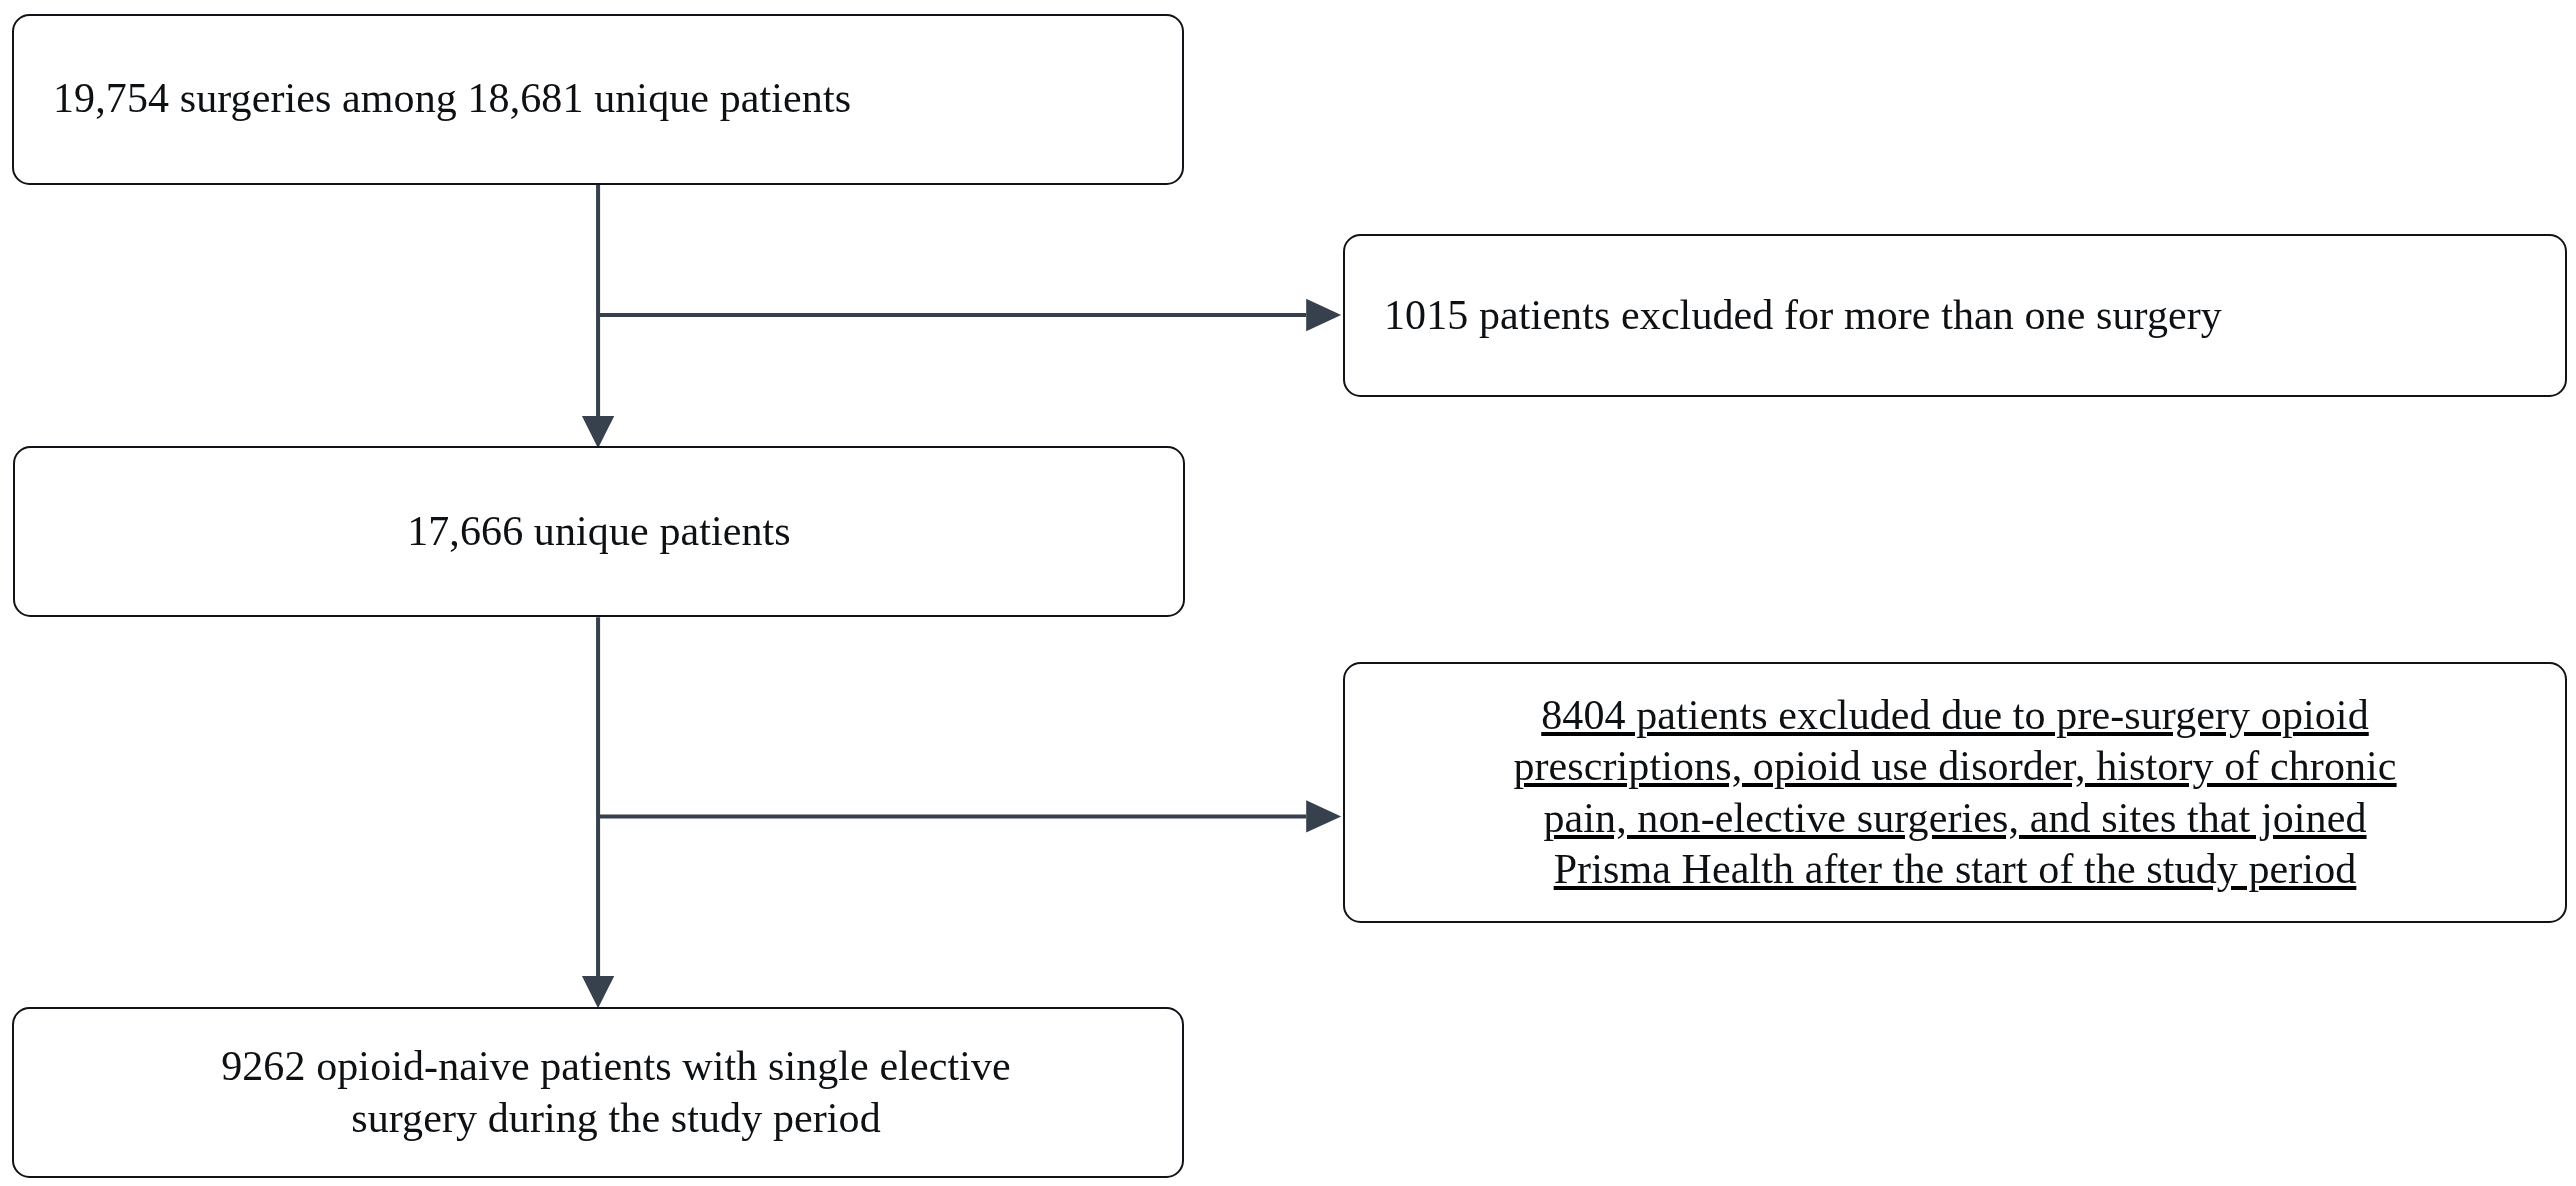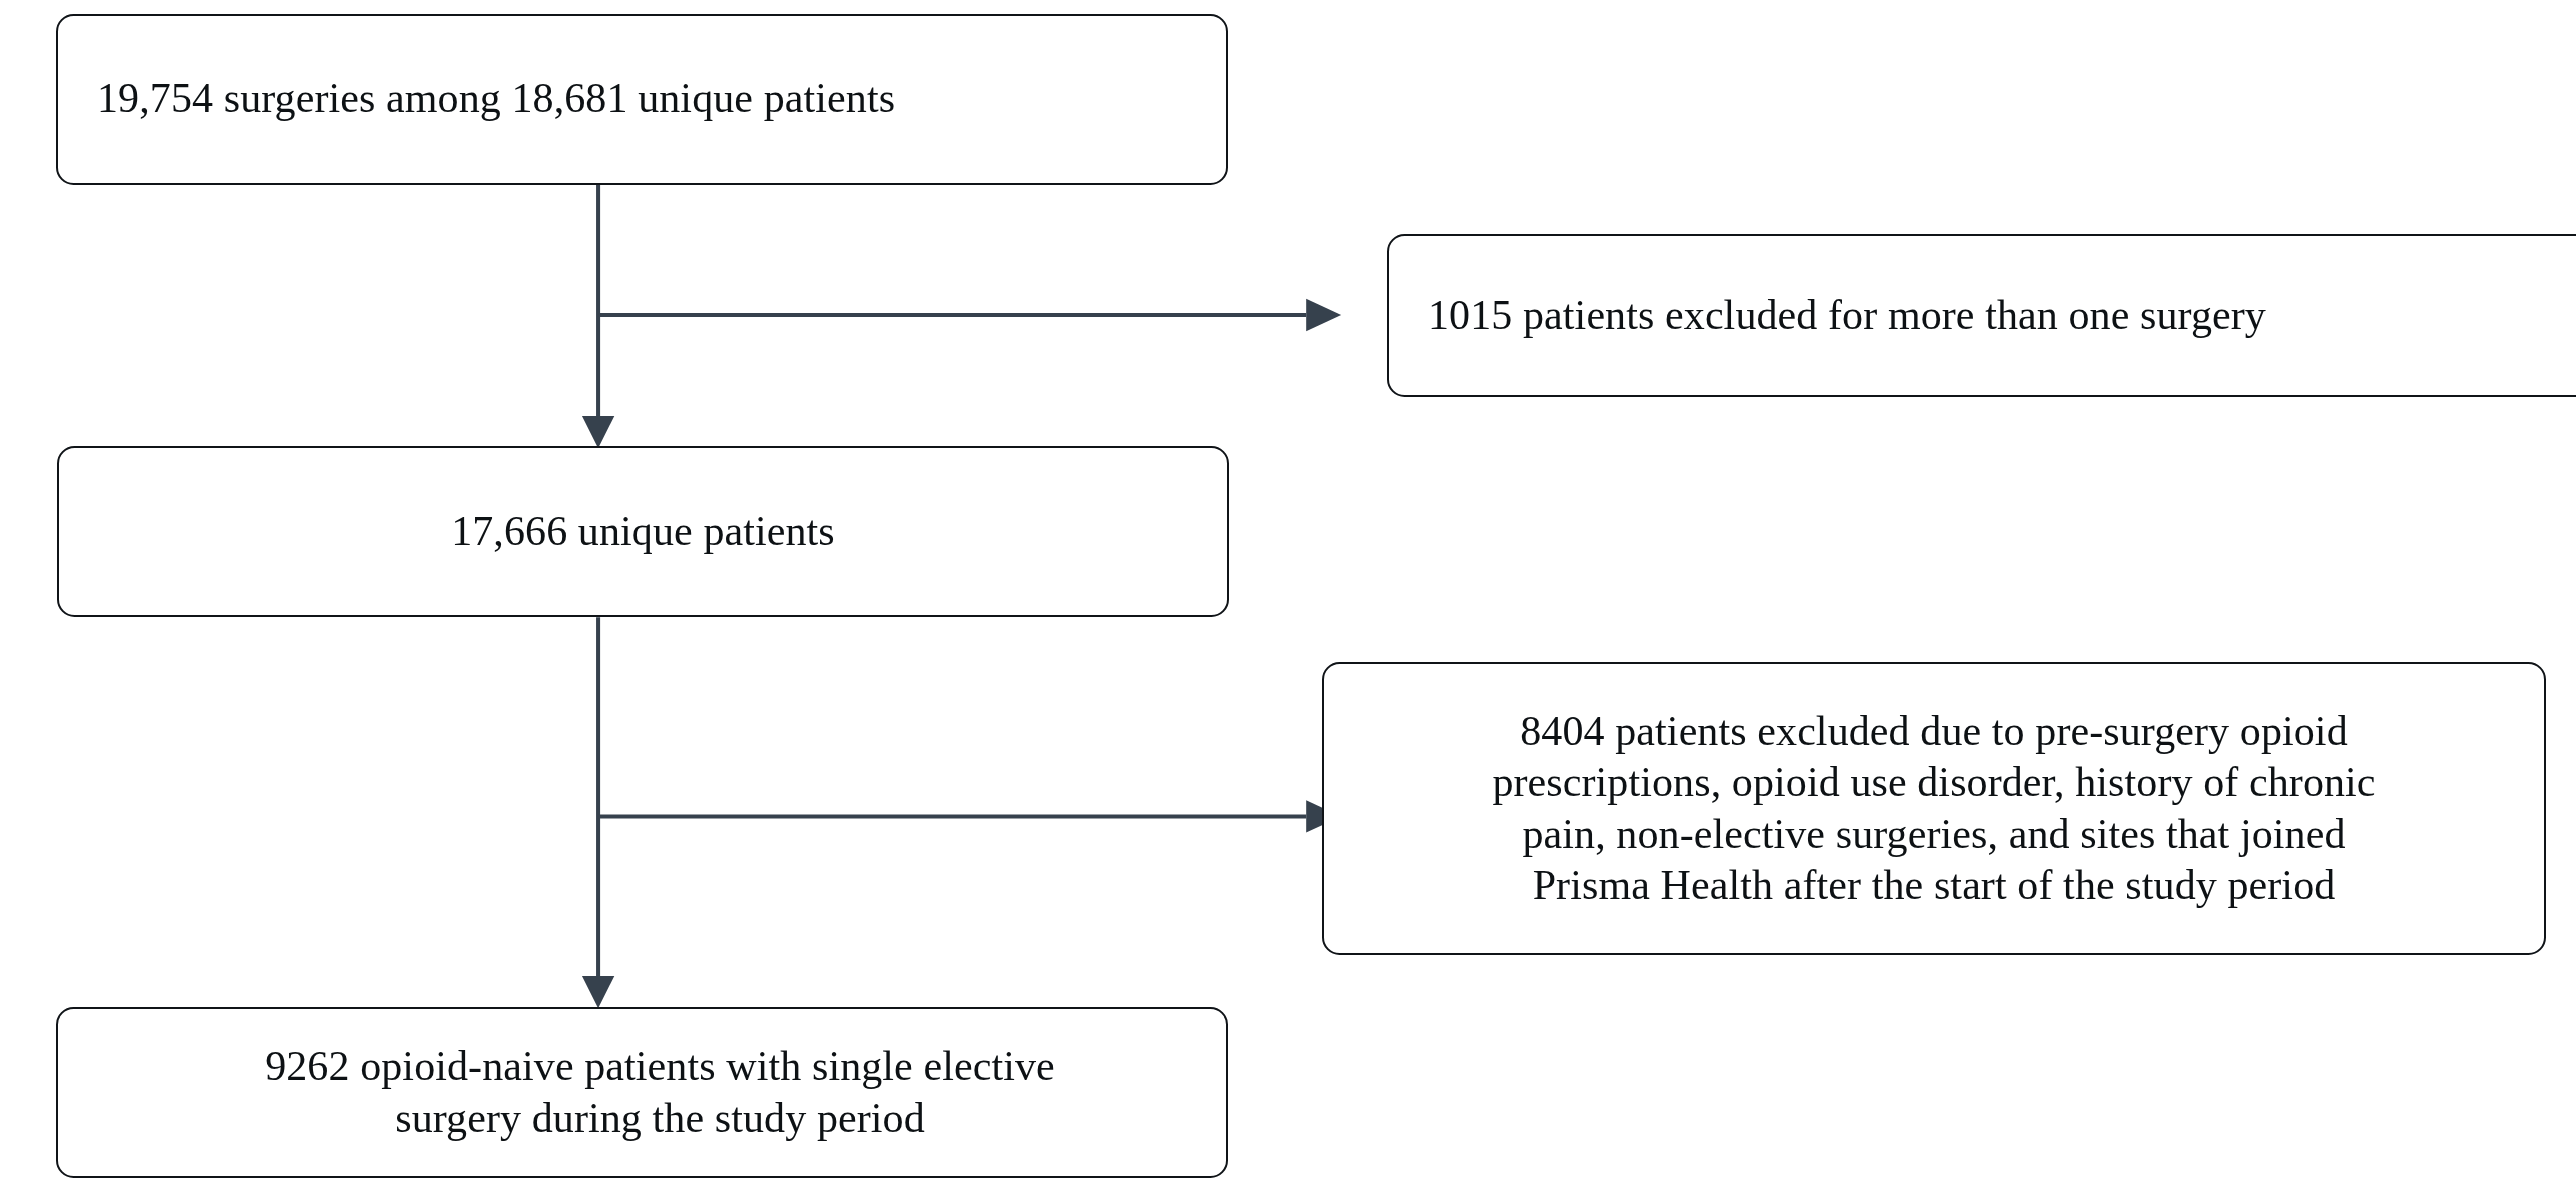--- a/index.html
+++ b/index.html
@@ -28,21 +28,20 @@
   .node-box {
     position: absolute;
     box-sizing: border-box;
     background: #ffffff;
     border: 2.7px solid #101418;
     border-radius: 17.5px;
     display: flex;
     align-items: center;
     justify-content: center;
     z-index: 2;
-    margin-left: 44px;
   }
   .node-text {
     font-family: "Liberation Serif", "DejaVu Serif", serif;
     font-size: 42px;
     line-height: 1.22;
     color: #0d1114;
     text-align: center;
     white-space: pre-line;
     padding: 0 17.5px;
     letter-spacing: 0.1px;
@@ -57,21 +56,21 @@
   #node-cohort-initial {
     left: 12px;  top: 13.5px;   width: 1172px; height: 171px;
   }
   #node-exclusion-multiple-surgery {
     left: 1343px; top: 234px;  width: 1224px; height: 163px;
   }
   #node-cohort-unique {
     left: 13px;  top: 446px;  width: 1172px; height: 171px;
   }
   #node-exclusion-criteria {
-    left: 1278px; top: 662px;  width: 1224px; height: 293px;
+    left: 1343px; top: 662px;  width: 1224px; height: 261px; text-decoration: underline;
   }
   #node-cohort-final {
     left: 12px;  top: 1007px; width: 1172px; height: 171px; padding-left: 36px;
   }
 </style>
 </head>
 <body>
 
 <div id="flow-root">
 

